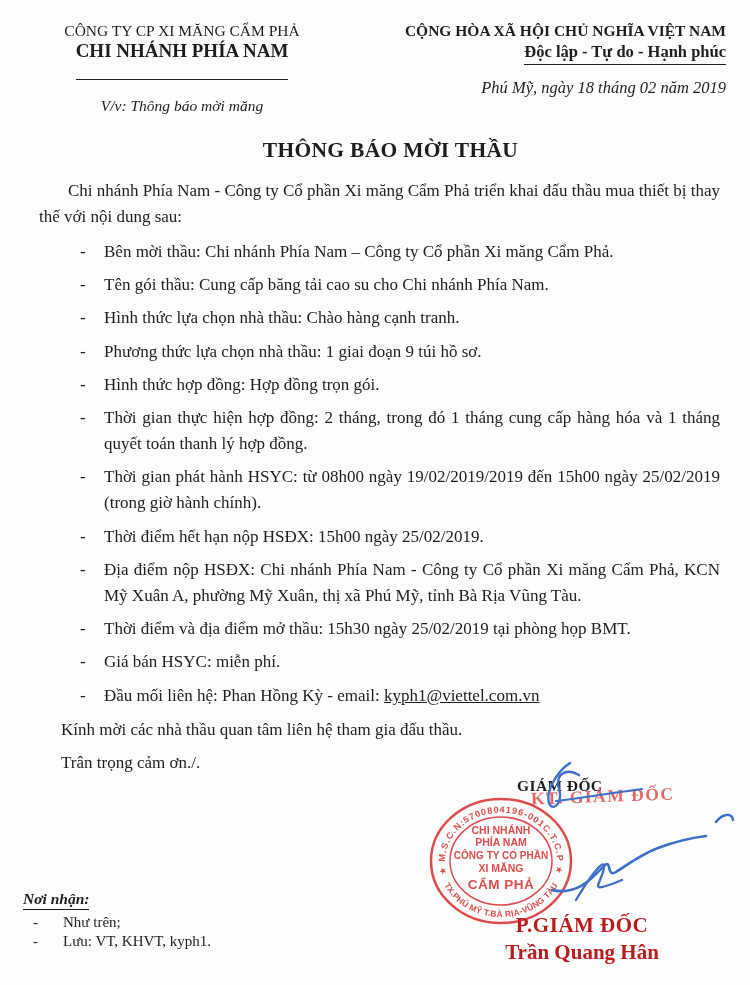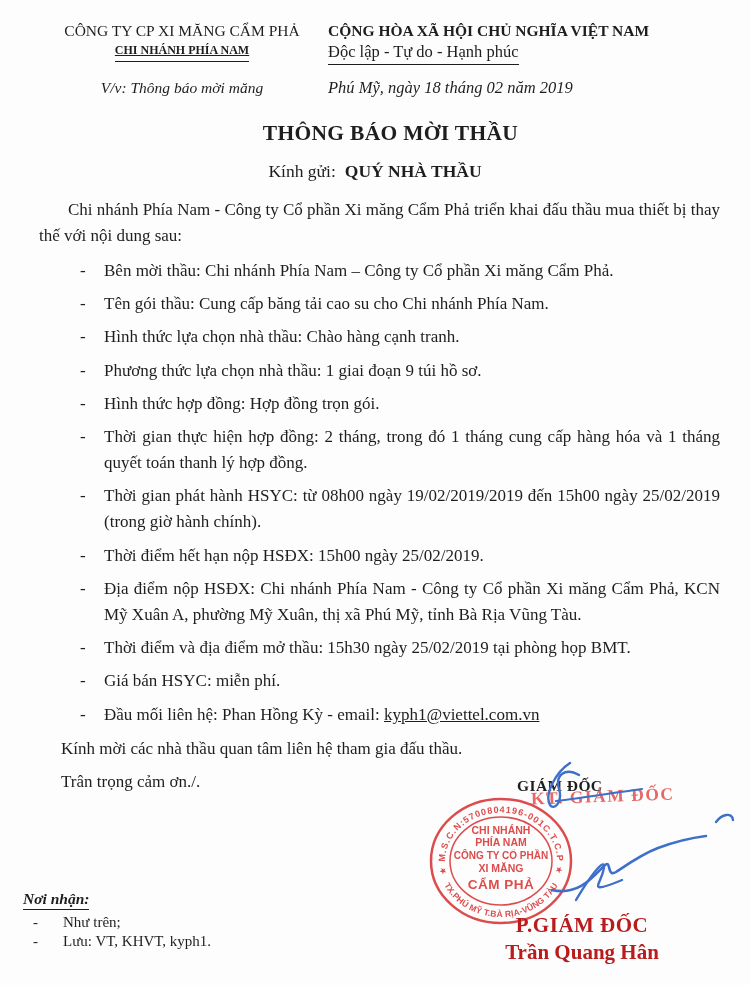--- a/index.html
+++ b/index.html
@@ -6,26 +6,26 @@
   html,body { width:750px; background:#ffffff; }
   .page {
     position:relative; width:750px; height:985px; background:#fdfdfd;
     color:#1e1e1e; font-family:"Liberation Serif","DejaVu Serif",serif;
     overflow:hidden;
   }
   
   .header { display:flex; padding:22px 24px 0 36px; }
   .header-left { width:292px; text-align:center; }
   .company { font-size:15.5px; white-space:nowrap; }
-  .branch { display:inline-block; font-weight:bold; font-size:12px;
-            padding-bottom:3px; border-bottom:1.5px solid #1e1e1e; white-space:nowrap;text-decoration:underline; }
+  .branch { display:inline-block; font-weight:bold; font-size:19px;
+            padding-bottom:17px; border-bottom:1.5px solid #1e1e1e; white-space:nowrap; }
   .subject { margin-top:17px; font-style:italic; font-size:15.5px; }
-  .header-right { flex:1; text-align:left; }
+  .header-right { flex:1; text-align:right; }
   .national { font-weight:bold; font-size:15.5px; white-space:nowrap; }
-  .motto { display:inline-block; font-weight:normal; font-size:16.5px; margin-top:2px;
+  .motto { display:inline-block; font-weight:bold; font-size:16.5px; margin-top:2px;
            padding-bottom:2px; border-bottom:1.5px solid #1e1e1e; white-space:nowrap; }
   .dateline { margin-top:13px; font-style:italic; font-size:16.5px; }
   
   .title { margin-top:23px; text-align:center; font-size:21.5px; font-weight:bold; letter-spacing:.3px;padding-left:31px; }
   .salutation { margin-top:15px; text-align:center; font-size:17.5px; }
   .salutation .value { font-weight:bold; margin-left:9px; }
   
   .docbody { padding:15px 30px 0 39px; font-size:17px; line-height:1.52; }
   .intro { text-indent:29px; text-align:justify; }
   ul.items { list-style:none; margin-top:9px; padding-left:41px; }
@@ -73,23 +73,20 @@
       <div class="subject">V/v: Thông báo mời măng</div>
     </div>
     <div class="header-right">
       <div class="national">CỘNG HÒA XÃ HỘI CHỦ NGHĨA VIỆT NAM</div>
       <div><span class="motto">Độc lập - Tự do - Hạnh phúc</span></div>
       <div class="dateline">Phú Mỹ, ngày 18 tháng 02 năm 2019</div>
     </div>
   </div>
 
   <div class="title">THÔNG BÁO MỜI THẦU</div>
-  <div class="salutation">
-    <span>Kính gửi:</span><span class="value">QUÝ NHÀ THẦU</span>
-  </div>
 
   <div class="docbody">
     <p class="intro">Chi nhánh Phía Nam - Công ty Cổ phần Xi măng Cẩm Phả triển khai đấu thầu mua thiết bị thay thế với nội dung sau:</p>
     <ul class="items">
       <li class="item">
           <span class="marker">-</span>
           <span class="li-text">Bên mời thầu: Chi nhánh Phía Nam – Công ty Cổ phần Xi măng Cẩm Phả.</span>
         </li>
       <li class="item">
           <span class="marker">-</span>

